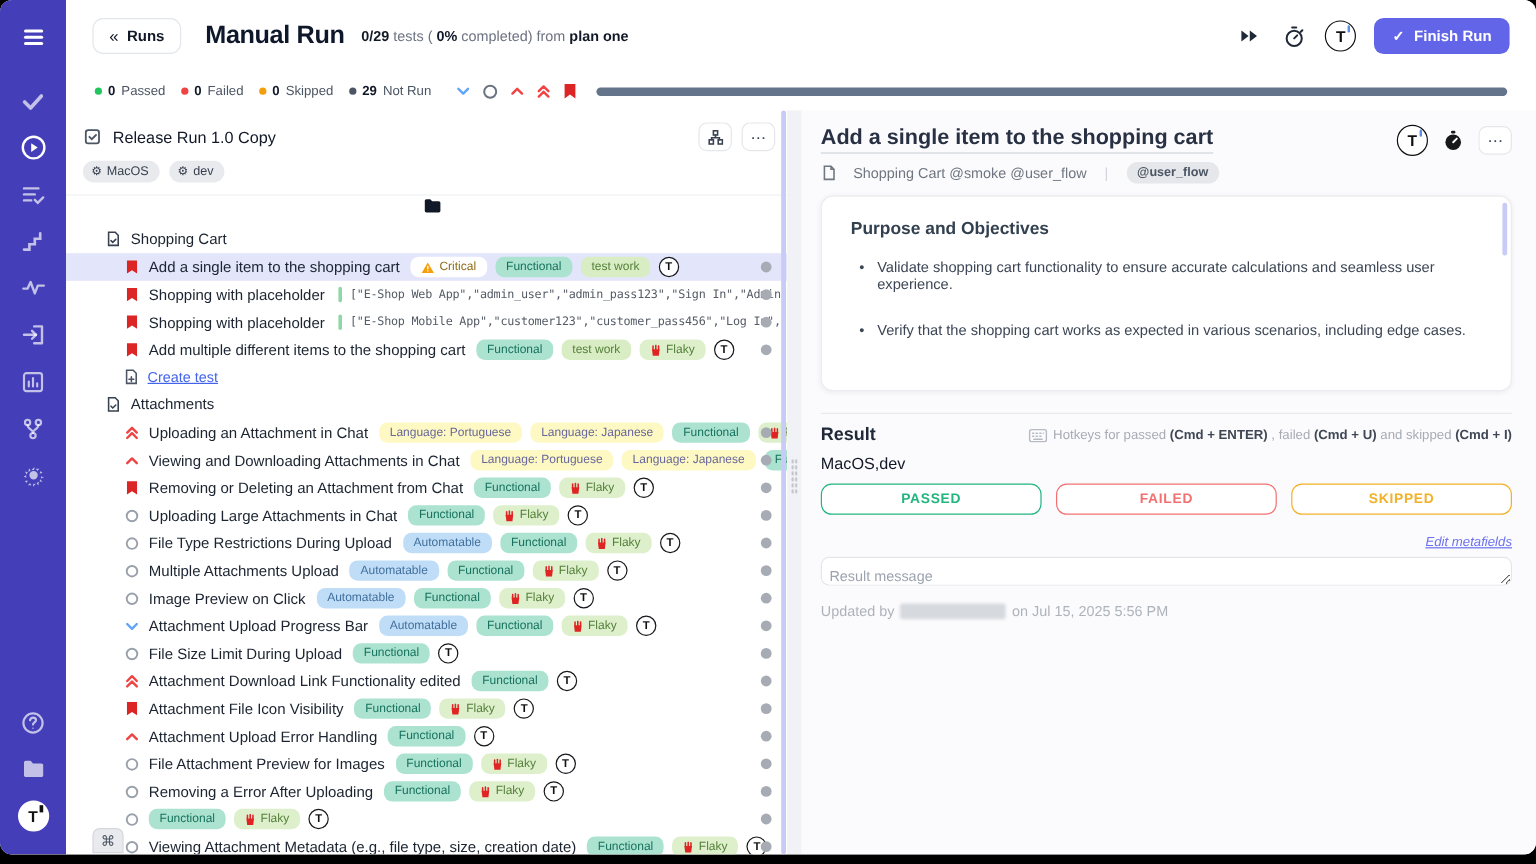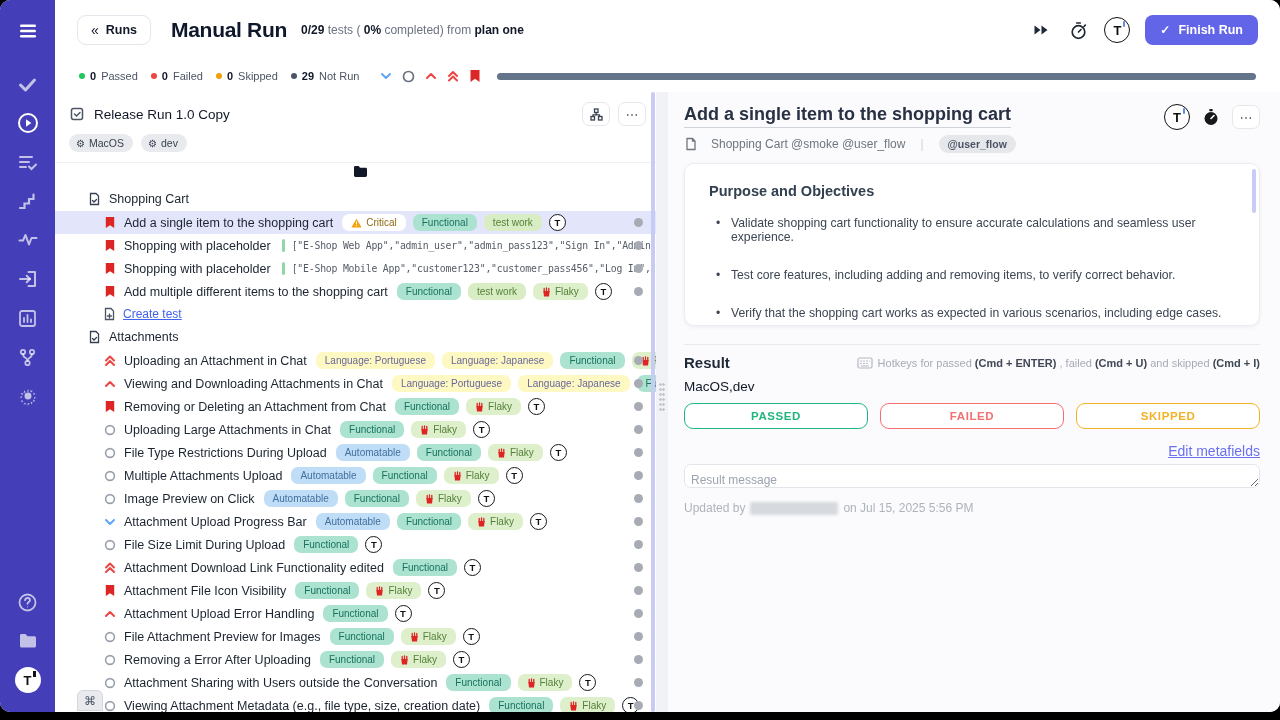--- a/index.html
+++ b/index.html
@@ -94,21 +94,21 @@
   .result { border-top:1px solid #e8eaee; margin-top:18px; padding-top:9px; }
   .res-headrow { display:flex; align-items:center; }
   .res-h { font-size:15px; font-weight:700; color:#1f2937; }
   .hotkeys { margin-left:auto; display:flex; align-items:center; gap:5px; font-size:11px; color:#a6abb5; }
   .hotkeys b { color:#3f4754; }
   .kbicon { display:flex; color:#b6bac2; }
   .res-env { margin-top:8px; font-size:13.5px; color:#111827; }
   .res-btns { display:flex; gap:12px; margin-top:9px; }
   .res-btn { flex:1; height:26px; background:#fff; border-radius:9px; font-size:11.5px; font-weight:700; letter-spacing:.6px; cursor:pointer; border:1.6px solid; }
   .editlink { text-align:right; margin-top:13px; }
-  .editlink a { font-size:14px; color:#6a70f0; text-decoration:underline; }
+  .editlink a { font-size:11px; color:#6a70f0; text-decoration:underline;font-style:italic; }
   .res-msg { width:100%; height:24px; margin-top:4px; border:1px solid #e3e5ea; border-radius:7px; resize:both; padding:8px 6px; font-size:12px; font-family:"Liberation Sans", sans-serif; color:#111827; background:#fff; }
   .res-msg::placeholder { color:#9ca3af; }
   .updated { margin-top:9px; font-size:12px; color:#aeb3bb; display:flex; align-items:center; gap:5px; }
   .redacted { display:inline-block; width:88px; height:13px; background:#d6d9dd; border-radius:2px; filter:blur(1.5px); }
 </style>
 </head>
 <body>
 
 <div class="window">
 
@@ -577,21 +577,20 @@
                 </svg>Flaky</span>
               <span class="tlogo"></span>
               <span class="dot"></span>
             </div>
             <div class="trow row-test">
               <span class="pri">
                 <svg width="12" height="12" viewBox="0 0 12 12">
                   <circle cx="6" cy="6" r="4.4" stroke="#9aa1ab" stroke-width="1.6" fill="none"></circle>
                 </svg>
               </span>
-              <span class="ttl">Attachment Sharing with Users outside the Conversation</span>
               <span class="tag tag-functional">Functional</span>
               <span class="tag tag-flaky"><svg width="9" height="10" viewBox="0 0 9 10">
                   <path d="M2.2 4.2V1.4M4.5 4.2V.8M6.8 4.2V1.4" stroke="#e02424" stroke-width="1.3" stroke-linecap="round"></path>
                   <path d="M1.3 4h6.4L7 9.4H2z" fill="#e02424"></path>
                 </svg>Flaky</span>
               <span class="tlogo"></span>
               <span class="dot"></span>
             </div>
             <div class="trow row-test">
               <span class="pri">
@@ -639,21 +638,20 @@
             </svg>
           <span>Shopping Cart @smoke @user_flow</span>
           <span class="sep">|</span>
           <span class="crumbtag">@user_flow</span>
         </div>
 
         <div class="desc-card">
           <div class="desc-h">Purpose and Objectives</div>
           <ul class="desc-ul" id="bullets">
               <li>Validate shopping cart functionality to ensure accurate calculations and seamless user experience.</li>
-              <li>Test core features, including adding and removing items, to verify correct behavior.</li>
               <li>Verify that the shopping cart works as expected in various scenarios, including edge cases.</li>
             </ul>
           <div class="card-scroll"></div>
         </div>
 
         <div class="result">
           <div class="res-headrow">
             <span class="res-h">Result</span>
             <span class="hotkeys">
               <span class="kbicon">

